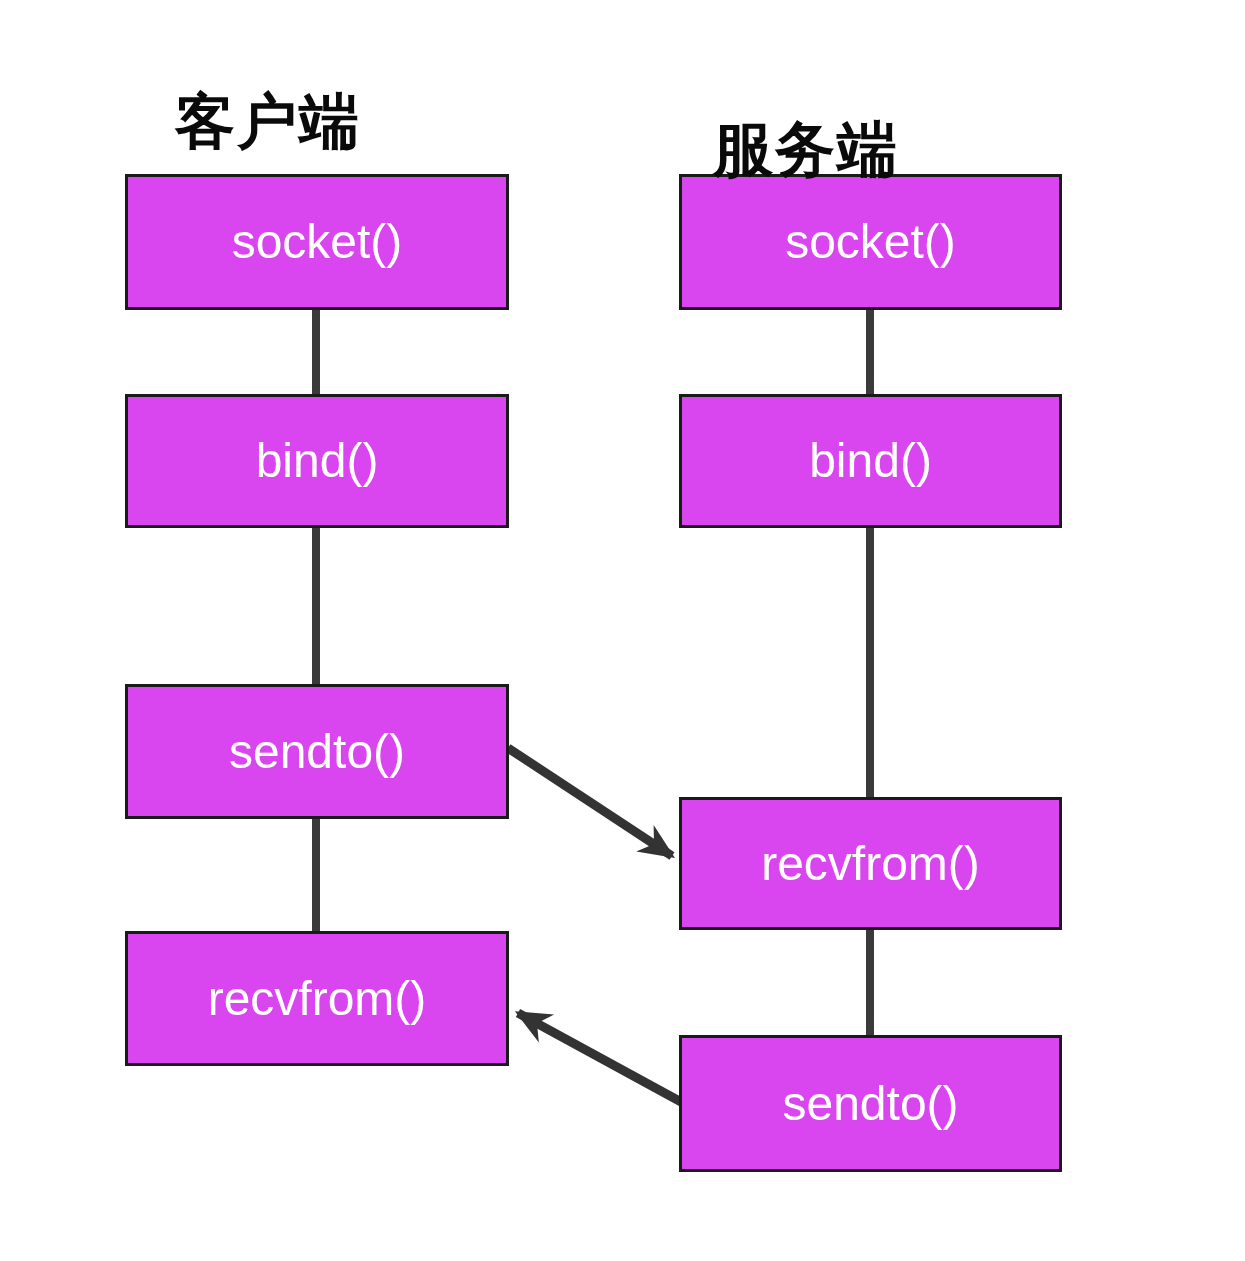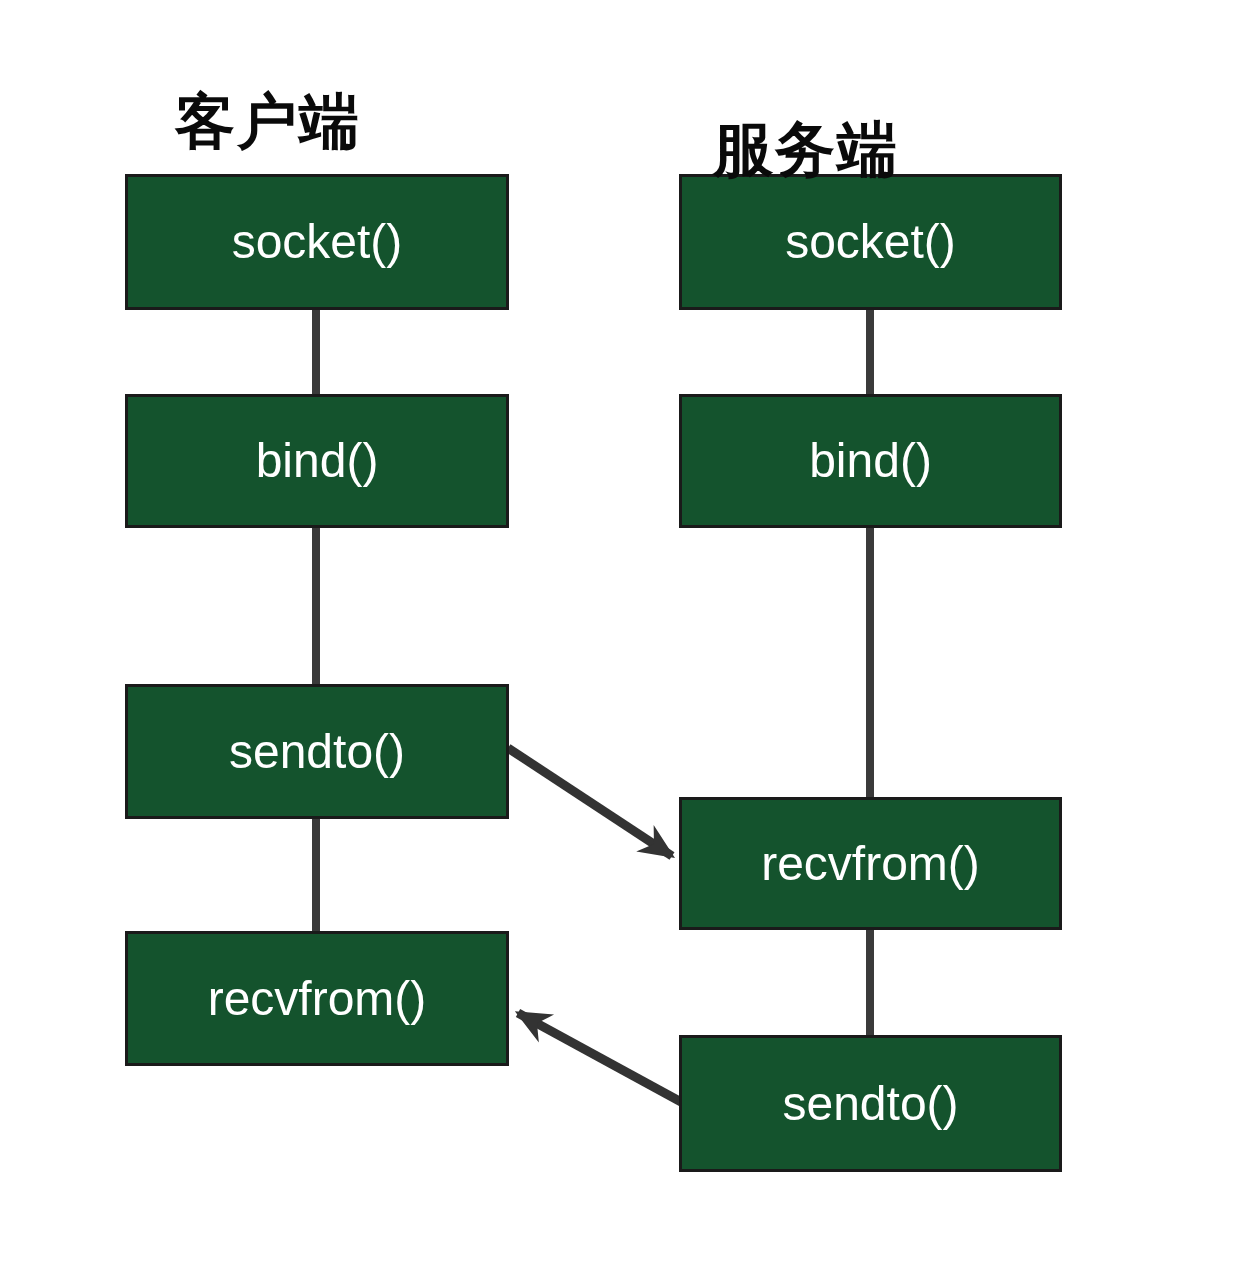--- a/index.html
+++ b/index.html
@@ -27,21 +27,21 @@
     font-size: 60px;
     font-weight: 700;
     color: #0a0a0a;
     line-height: 1;
     letter-spacing: 2px;
     white-space: nowrap;
   }
   .flow-box {
     position: absolute;
     z-index: 1;
-    background: #14532d;
+    background: #d946ef;
     border: 3px solid #1a1a1a;
     box-sizing: border-box;
     display: flex;
     align-items: center;
     justify-content: center;
   }
   .flow-box .box-label {
     color: #ffffff;
     font-size: 48px;
     font-weight: 400;

